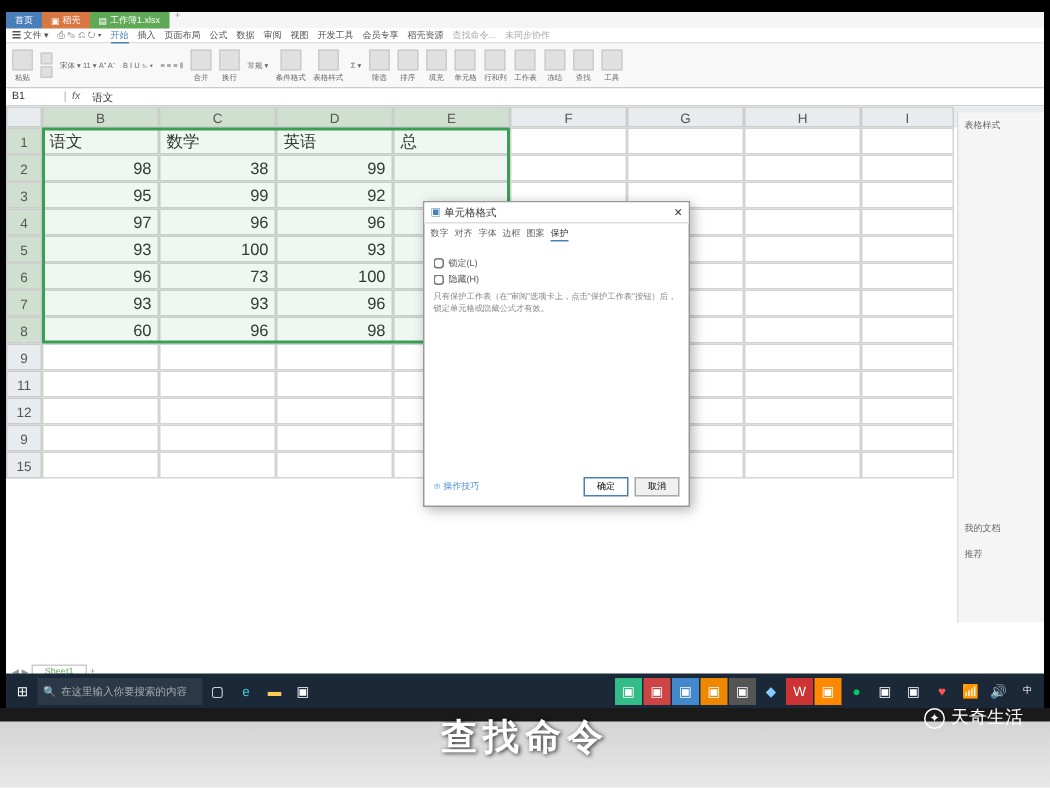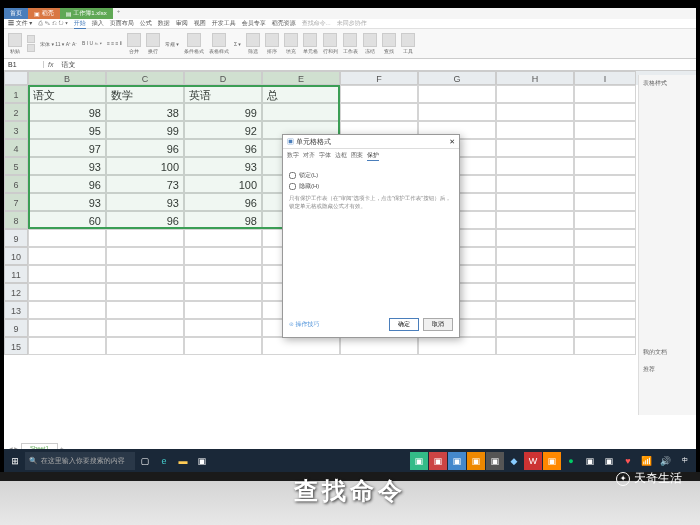--- a/index.html
+++ b/index.html
@@ -247,54 +247,32 @@
               <div class="cell" style="width: 78px;"></div>
               <div class="cell" style="width: 78px;"></div>
               <div class="cell" style="width: 78px;"></div>
               <div class="cell" style="width: 78px;"></div>
               <div class="cell" style="width: 78px;"></div>
               <div class="cell" style="width: 78px;"></div>
               <div class="cell" style="width: 78px;"></div>
               <div class="cell" style="width: 62px;"></div>
             </div>
             <div class="row">
-              <div class="rh">10</div>
-              <div class="cell" style="width: 78px;"></div>
-              <div class="cell" style="width: 78px;"></div>
-              <div class="cell" style="width: 78px;"></div>
-              <div class="cell" style="width: 78px;"></div>
-              <div class="cell" style="width: 78px;"></div>
-              <div class="cell" style="width: 78px;"></div>
-              <div class="cell" style="width: 78px;"></div>
-              <div class="cell" style="width: 62px;"></div>
-            </div>
-            <div class="row">
               <div class="rh">11</div>
               <div class="cell" style="width: 78px;"></div>
               <div class="cell" style="width: 78px;"></div>
               <div class="cell" style="width: 78px;"></div>
               <div class="cell" style="width: 78px;"></div>
               <div class="cell" style="width: 78px;"></div>
               <div class="cell" style="width: 78px;"></div>
               <div class="cell" style="width: 78px;"></div>
               <div class="cell" style="width: 62px;"></div>
             </div>
             <div class="row">
               <div class="rh">12</div>
-              <div class="cell" style="width: 78px;"></div>
-              <div class="cell" style="width: 78px;"></div>
-              <div class="cell" style="width: 78px;"></div>
-              <div class="cell" style="width: 78px;"></div>
-              <div class="cell" style="width: 78px;"></div>
-              <div class="cell" style="width: 78px;"></div>
-              <div class="cell" style="width: 78px;"></div>
-              <div class="cell" style="width: 62px;"></div>
-            </div>
-            <div class="row">
-              <div class="rh">13</div>
               <div class="cell" style="width: 78px;"></div>
               <div class="cell" style="width: 78px;"></div>
               <div class="cell" style="width: 78px;"></div>
               <div class="cell" style="width: 78px;"></div>
               <div class="cell" style="width: 78px;"></div>
               <div class="cell" style="width: 78px;"></div>
               <div class="cell" style="width: 78px;"></div>
               <div class="cell" style="width: 62px;"></div>
             </div>
             <div class="row">

